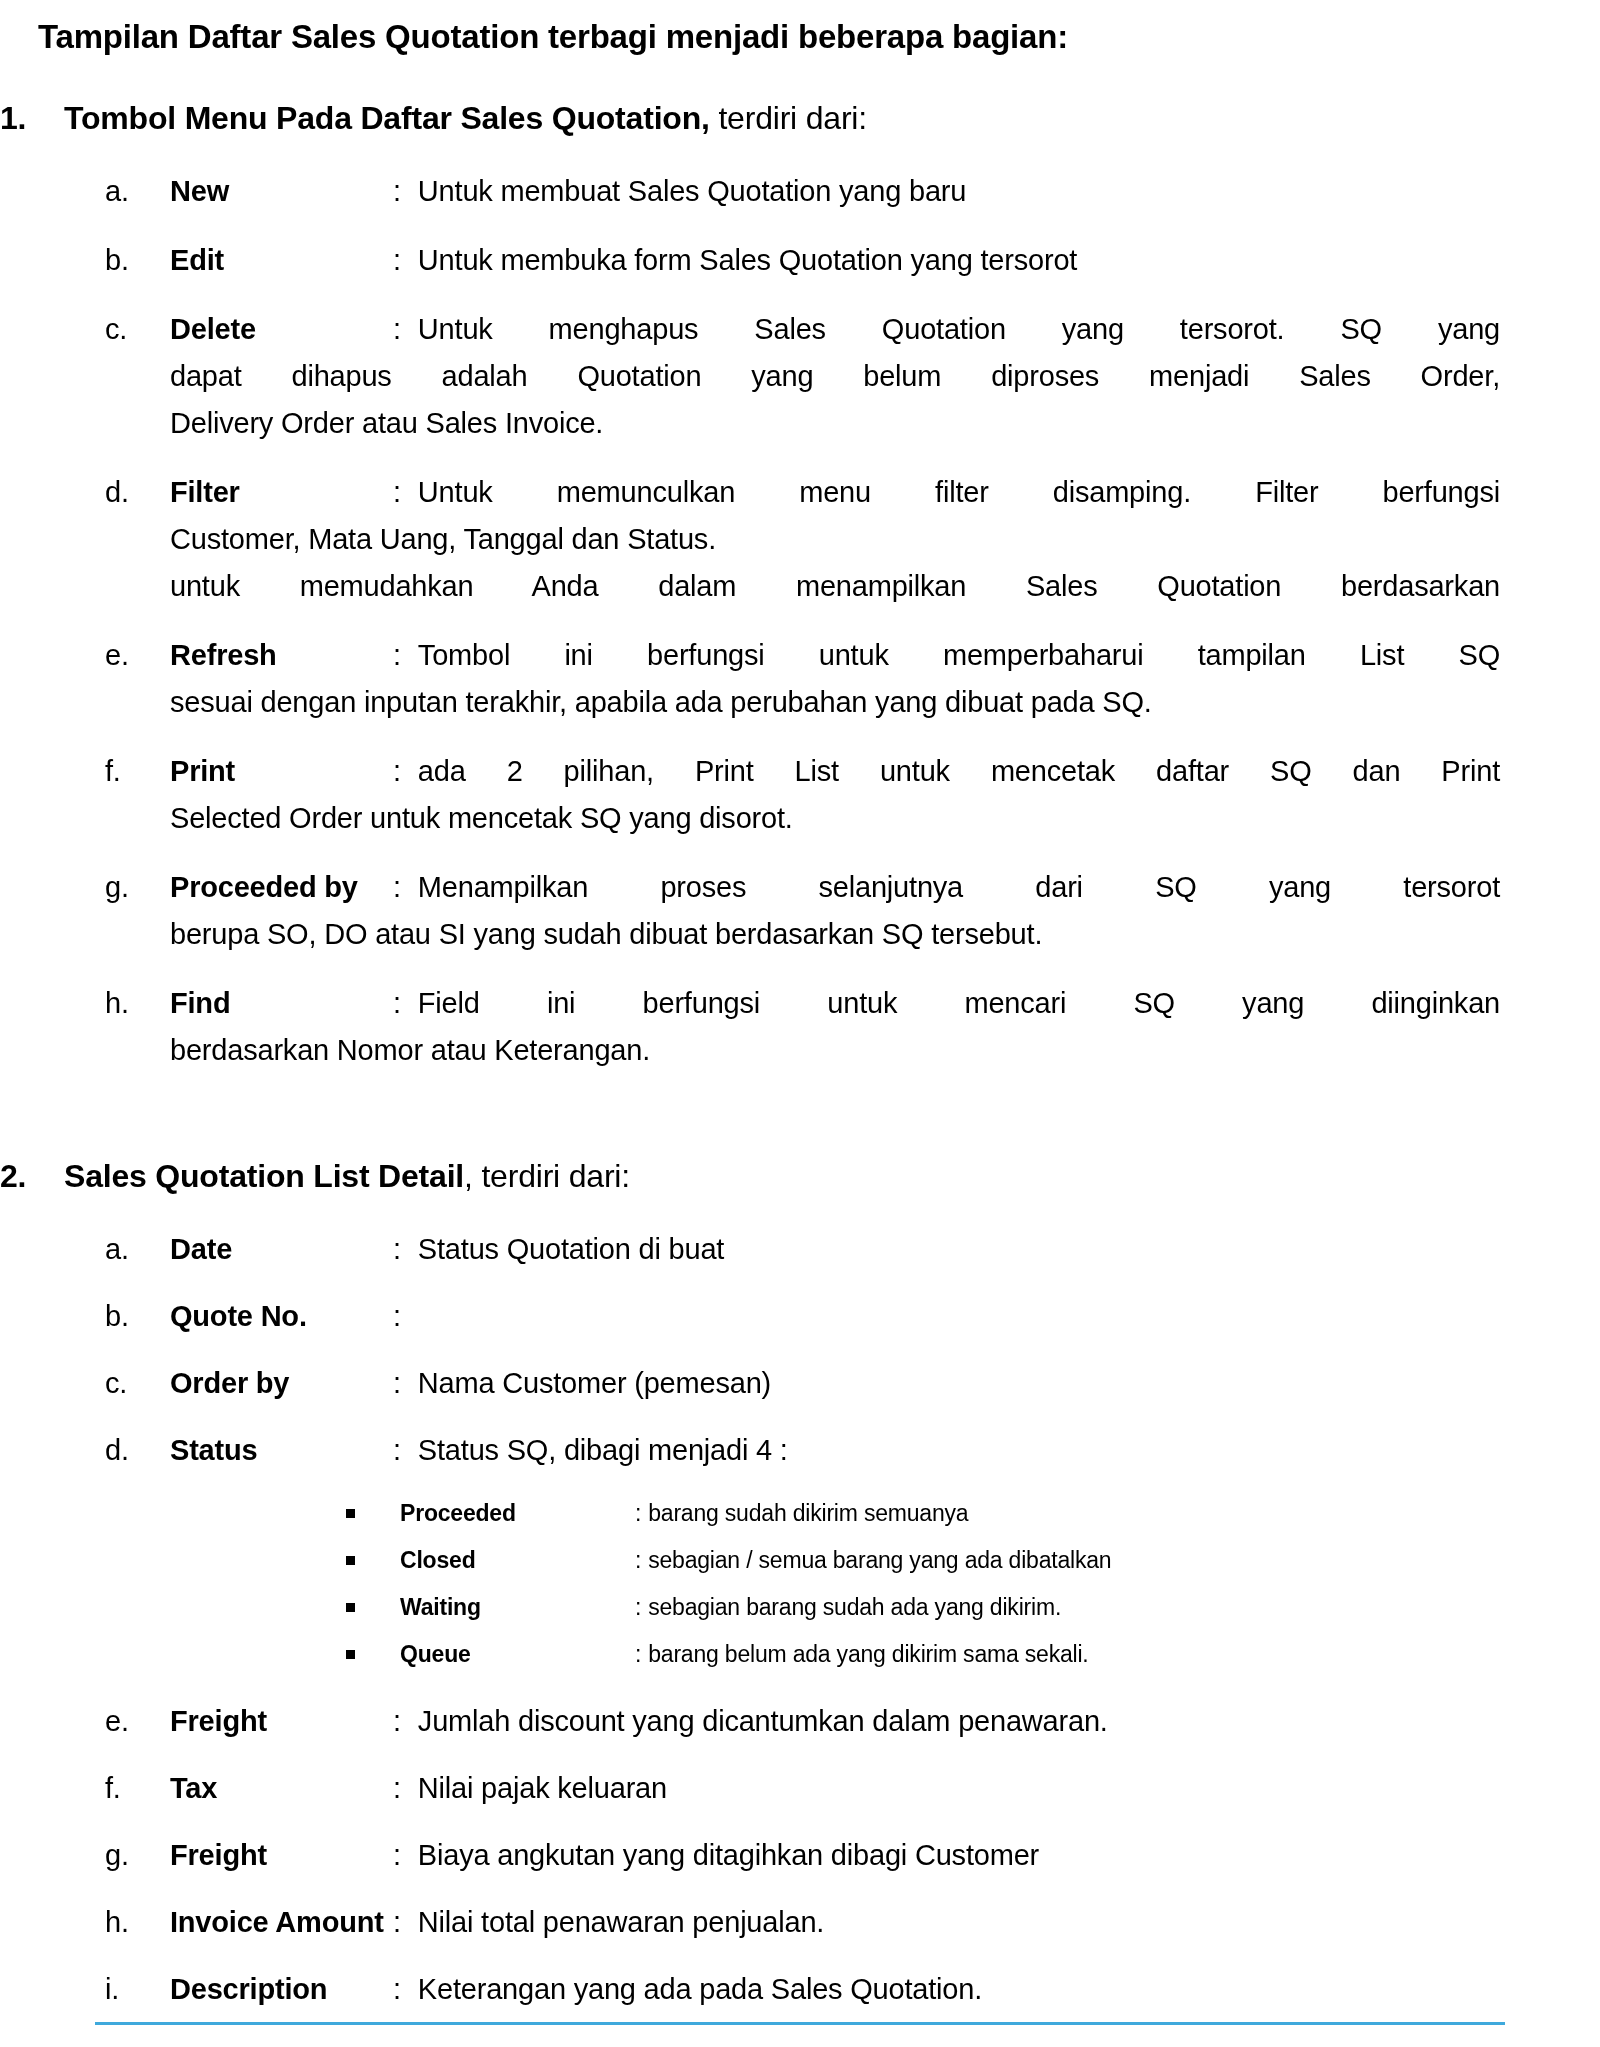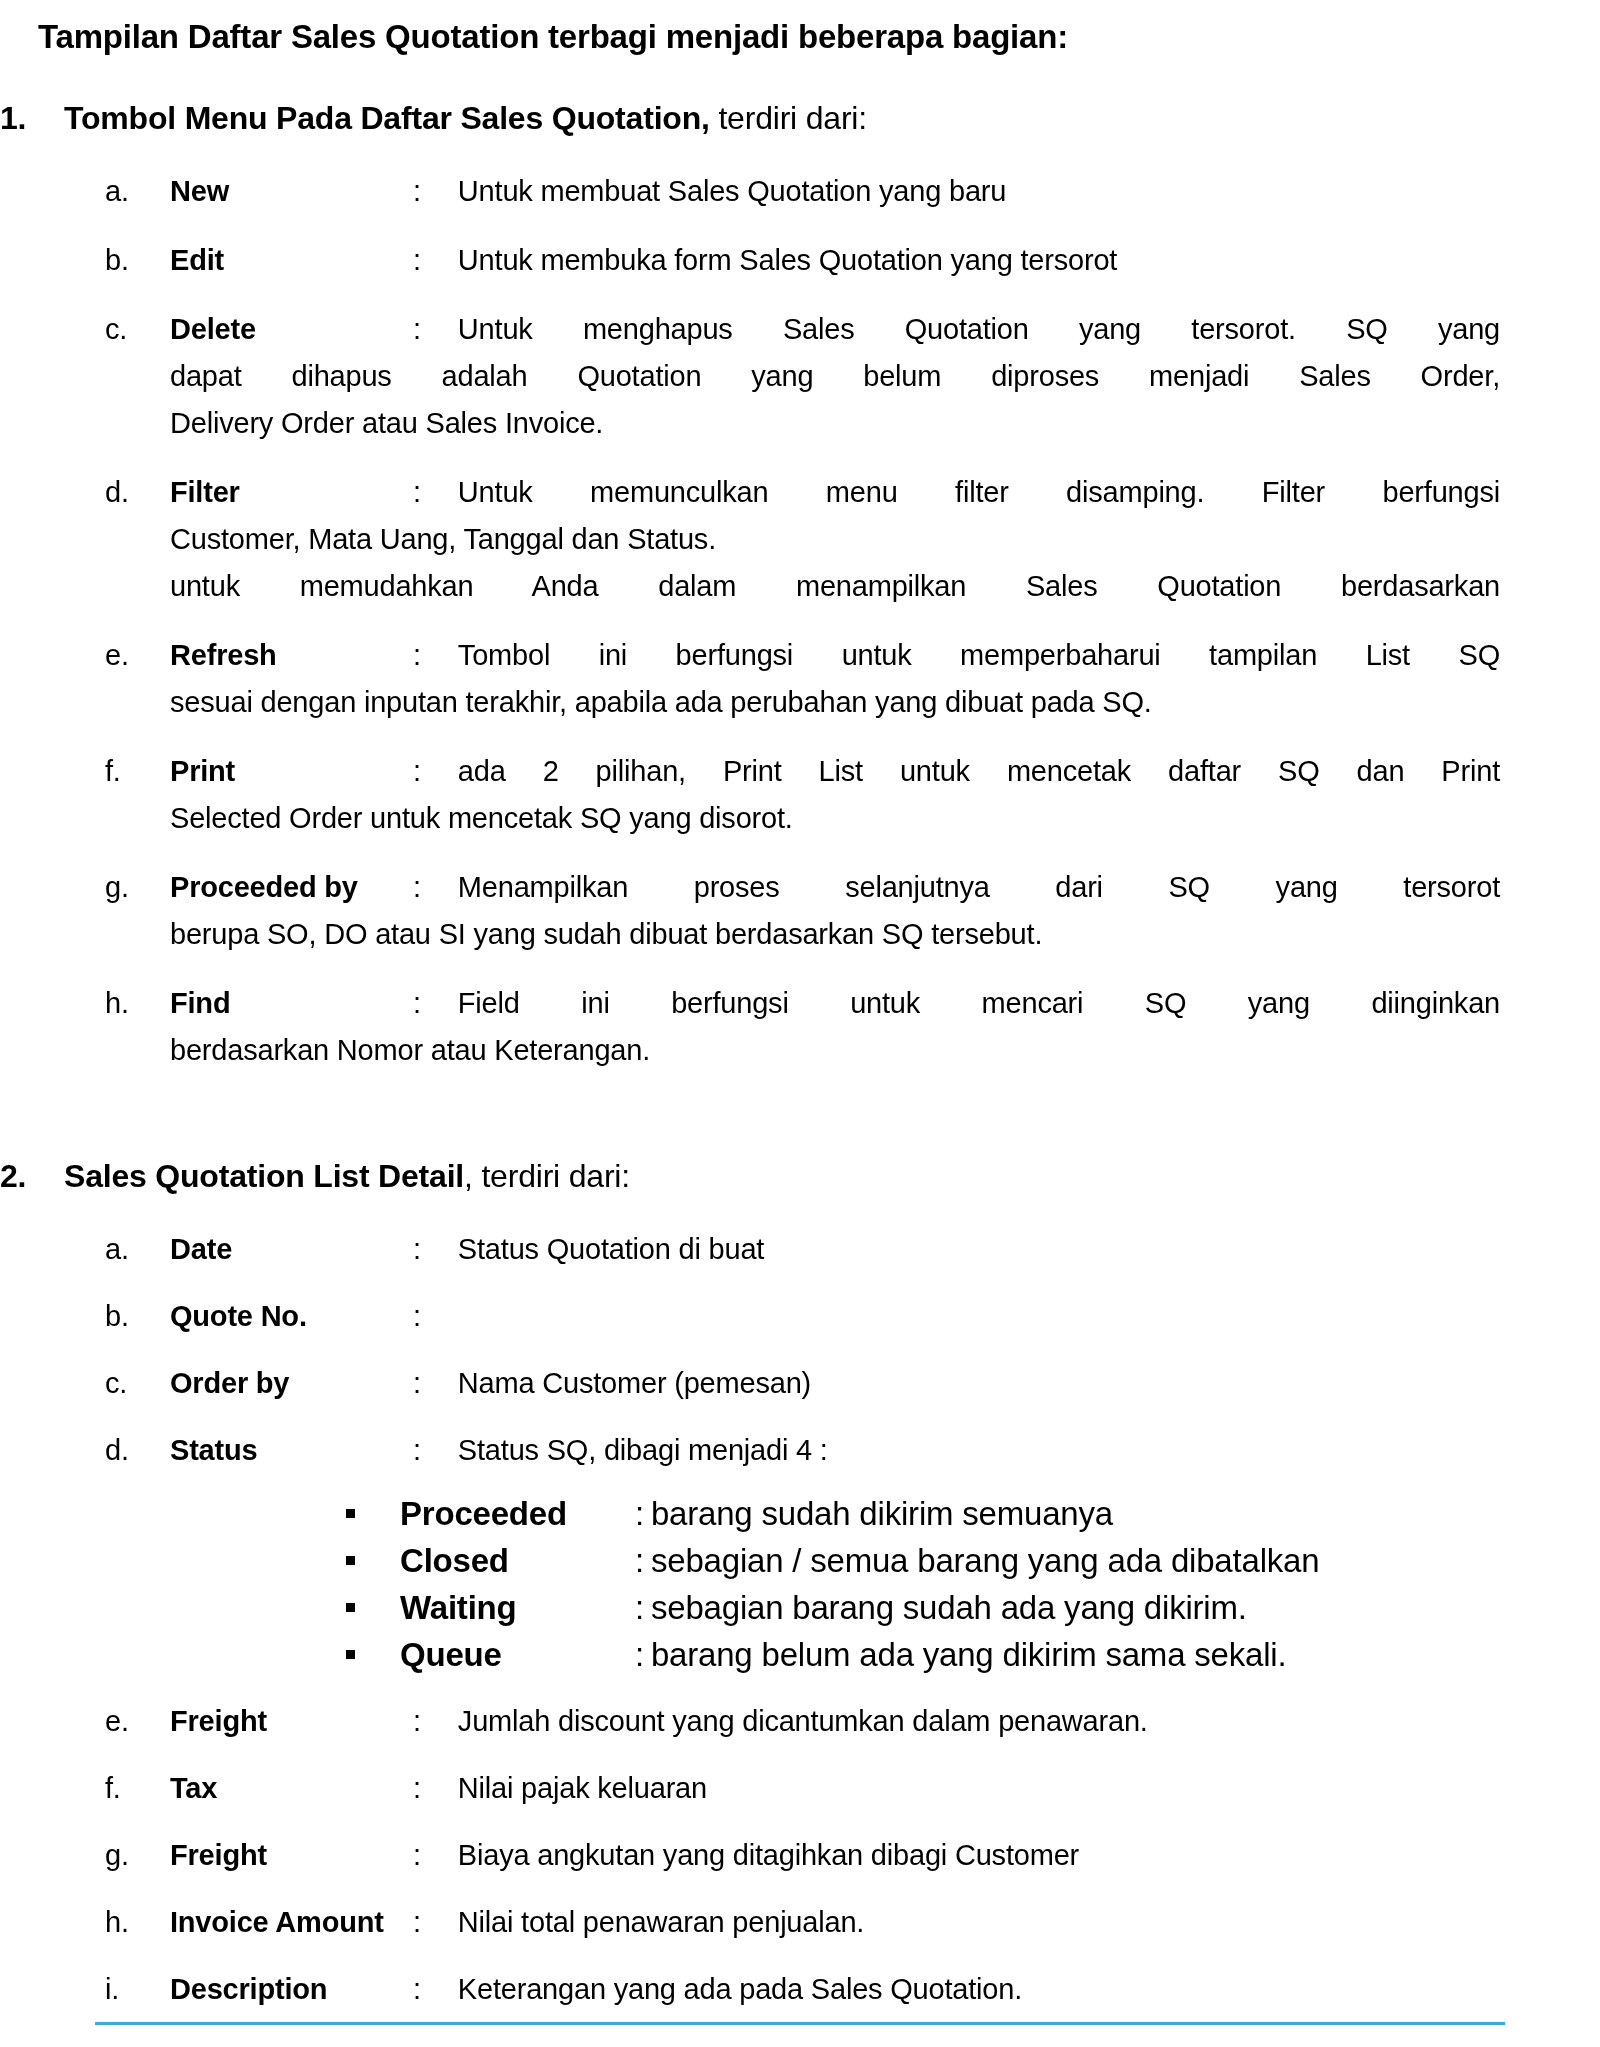--- a/index.html
+++ b/index.html
@@ -36,27 +36,27 @@
     position: relative;
     box-sizing: border-box;
     width: 1500px;
     padding-left: 170px;
     margin-bottom: 22px;
     font-size: 29px;
     line-height: 47px;
   }
   .sec2 .item { margin-bottom: 20px; }
   .letter { position: absolute; left: 105px; top: 0; }
-  .first { display: flex; gap: 20px; }
+  .first { display: flex; }
   .term { font-weight: bold; flex: 0 0 auto; min-width: 219px; padding-right: 4px; }
   .colon { flex: 0 0 auto; margin-right: 17px; }
   .fl { flex: 1 1 auto; min-width: 0; }
   .just { text-align: justify; text-align-last: justify; -moz-text-align-last: justify; }
   .sub-list { margin: 16px 0 8px 0; }
-  .sub-item { position: relative; padding-left: 230px; font-size: 33px; line-height: 47px; }
+  .sub-item { position: relative; padding-left: 230px; font-size: 23px; line-height: 47px; }
   .bullet {
     position: absolute; left: 176px; top: 19px;
     width: 9px; height: 9px; background: #000000;
   }
   .sub-term { display: inline-block; font-weight: bold; min-width: 235px; }
   .sub-colon { margin-right: 7px; }
   .bottom-line {
     position: absolute; left: 95px; right: 95px; bottom: 0;
     height: 3px; background: #3fa9dc;
   }

